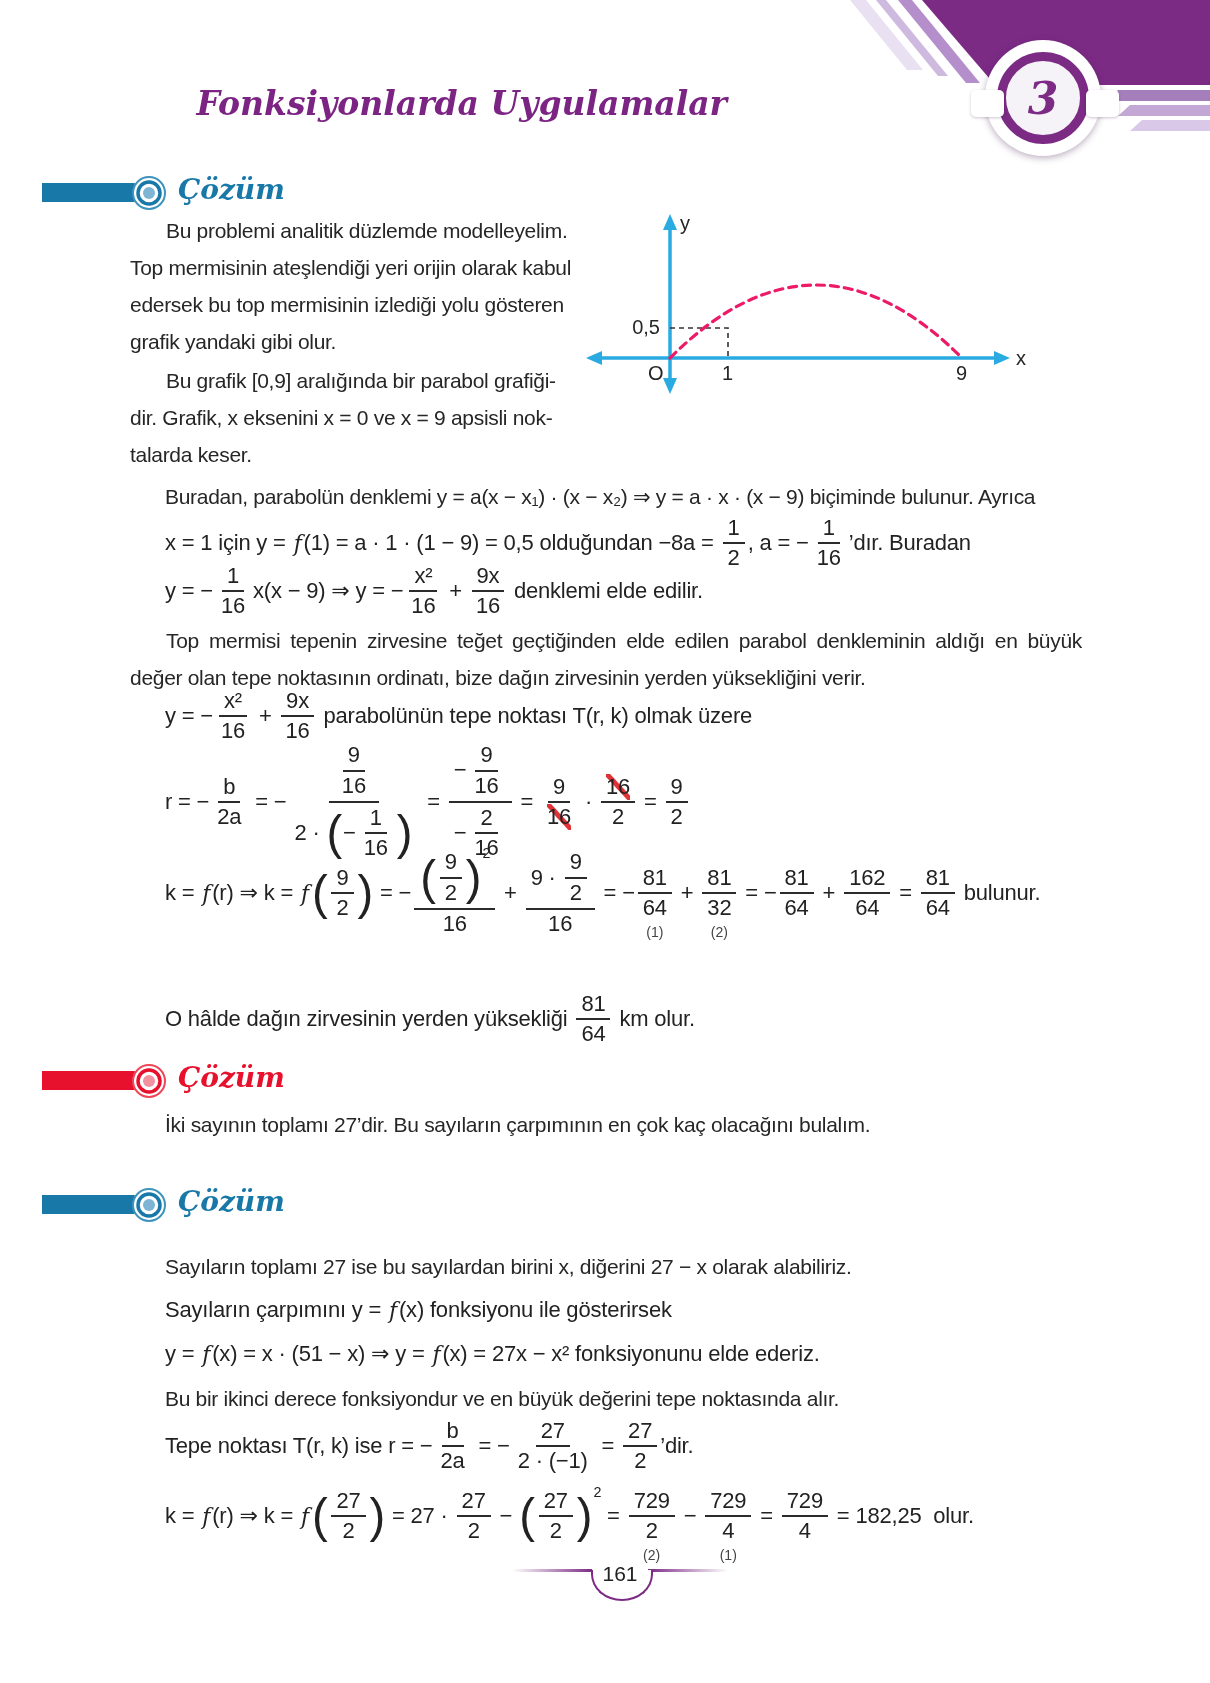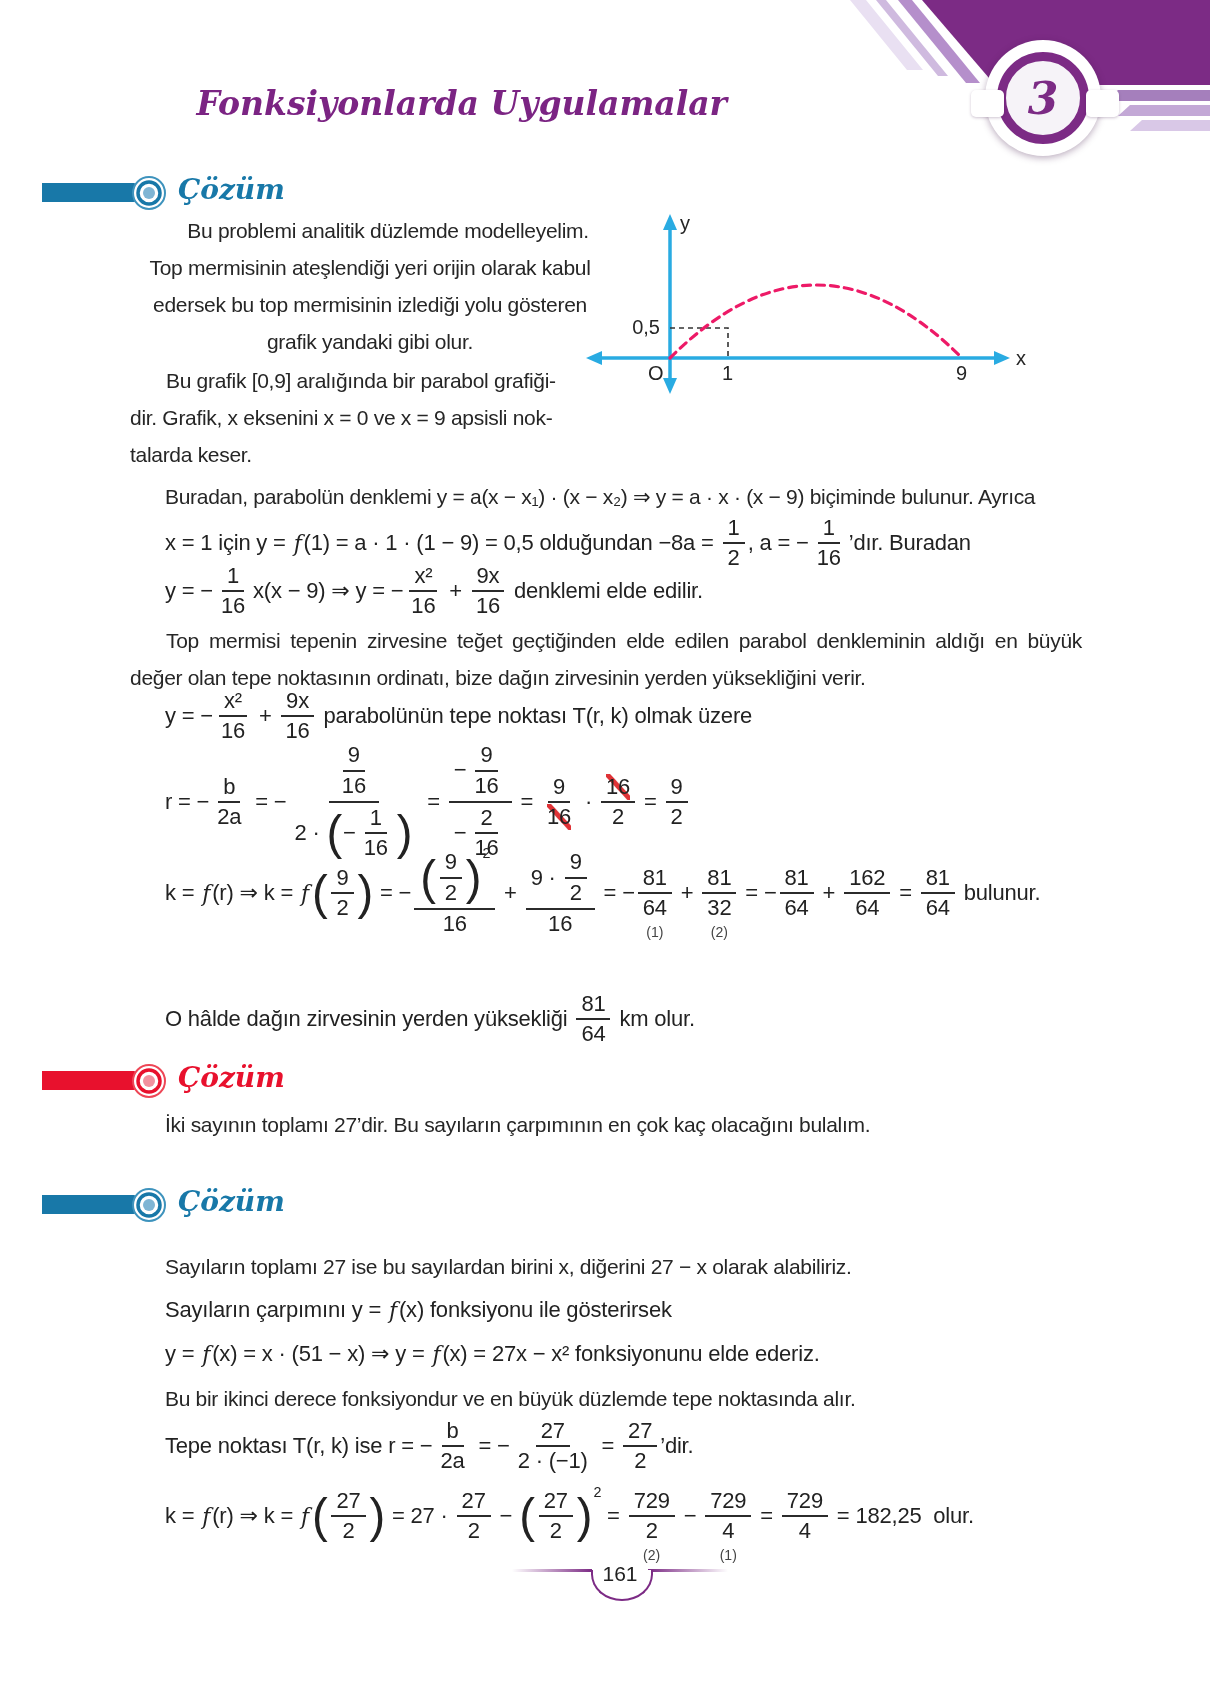--- a/index.html
+++ b/index.html
@@ -102,21 +102,21 @@
   <div class="sec blue" style="top:172px;">
     <div class="bar"></div>
     <svg class="rings" width="46" height="46">
       <circle cx="23" cy="22" r="16" fill="#fff" stroke="#3e93bd" stroke-width="2"></circle>
       <circle cx="23" cy="22" r="11" fill="#fff" stroke="#1878a8" stroke-width="3.5"></circle>
       <circle cx="23" cy="22" r="6" fill="#7fb5d4"></circle>
     </svg>
     <span class="label">Çözüm</span>
   </div>
 
-  <div class="para prelines indent" style="left:130px;top:212px;width:480px;text-align:center;">Bu problemi analitik düzlemde modelleyelim.
+  <div class="para prelines indent" style="left:130px;top:212px;width:480px;">Bu problemi analitik düzlemde modelleyelim.
 Top mermisinin ateşlendiği yeri orijin olarak kabul
 edersek bu top mermisinin izlediği yolu gösteren
 grafik yandaki gibi olur.</div>
   <div class="para prelines indent" style="left:130px;top:362px;width:480px;">Bu grafik [0,9] aralığında bir parabol grafiği-
 dir. Grafik, x eksenini x = 0 ve x = 9 apsisli nok-
 talarda keser.</div>
 
   <svg class="graph" width="460" height="200">
 
     <line x1="18" y1="152" x2="422" y2="152" stroke="#29abe2" stroke-width="3.5"></line>
@@ -175,21 +175,21 @@
     </svg>
     <span class="label">Çözüm</span>
   </div>
 
   <div class="para" style="left:165px;top:1248px;width:980px;white-space:nowrap;">Sayıların toplamı 27 ise bu sayılardan birini x, diğerini 27 − x olarak alabiliriz.</div>
 
   <div class="math" style="left:165px;top:1290px;height:40px;"><span class="t">Sayıların çarpımını y = </span><span class="fi">f</span><span class="t">(x) fonksiyonu ile gösterirsek</span></div>
 
   <div class="math" style="left:165px;top:1334px;height:40px;"><span class="t">y = </span><span class="fi">f</span><span class="t">(x) = x · (51 − x) ⇒ y = </span><span class="fi">f</span><span class="t">(x) = 27x − x² fonksiyonunu elde ederiz.</span></div>
 
-  <div class="para" style="left:165px;top:1380px;width:980px;white-space:nowrap;">Bu bir ikinci derece fonksiyondur ve en büyük düzlemde tepe noktasında alır.</div>
+  <div class="para" style="left:165px;top:1380px;width:980px;white-space:nowrap;">Bu bir ikinci derece fonksiyondur ve en büyük değerini tepe noktasında alır.</div>
 
   <div class="math" style="left:165px;top:1412px;height:68px;"><span class="t">Tepe noktası T(r, k) ise r = −</span><span class="fr"><span class="num"><span class="row">b</span></span><span class="den"><span class="row">2a</span></span></span><span class="t"> = −</span><span class="fr"><span class="num"><span class="row">27</span></span><span class="den"><span class="row">2 · (−1)</span></span></span><span class="t"> = </span><span class="fr"><span class="num"><span class="row">27</span></span><span class="den"><span class="row">2</span></span></span><span class="t">’dir.</span></div>
 
   <div class="math" style="left:165px;top:1478px;height:76px;"><span class="t">k = </span><span class="fi">f</span><span class="t">(r) ⇒ k = </span><span class="fi">f</span><span class="bp"><span class="par big">(</span><span class="row"><span class="fr"><span class="num"><span class="row">27</span></span><span class="den"><span class="row">2</span></span></span></span><span class="par big">)</span></span><span class="t"> = 27 · </span><span class="fr"><span class="num"><span class="row">27</span></span><span class="den"><span class="row">2</span></span></span><span class="t"> − </span><span class="bp"><span class="par big">(</span><span class="row"><span class="fr"><span class="num"><span class="row">27</span></span><span class="den"><span class="row">2</span></span></span></span><span class="par big">)</span><span class="bpsup">2</span></span><span class="t"> = </span><span class="fr"><span class="num"><span class="row">729</span></span><span class="den"><span class="row">2</span></span><span class="lbl">(2)</span></span><span class="t"> − </span><span class="fr"><span class="num"><span class="row">729</span></span><span class="den"><span class="row">4</span></span><span class="lbl">(1)</span></span><span class="t"> = </span><span class="fr"><span class="num"><span class="row">729</span></span><span class="den"><span class="row">4</span></span></span><span class="t"> = 182,25  olur.</span></div>
 
   <div class="f-line f-left"></div>
   <div class="f-line f-right"></div>
   <div class="f-bowl"></div>
   <div class="f-num">161</div>
 

